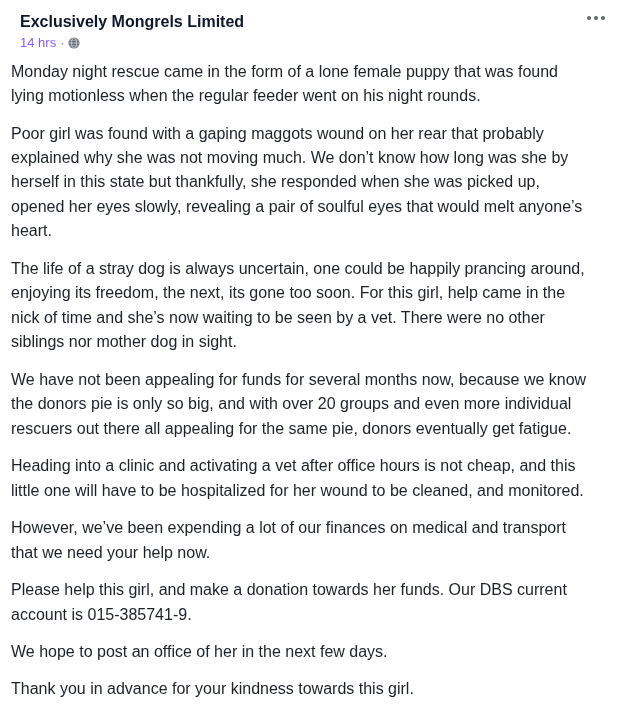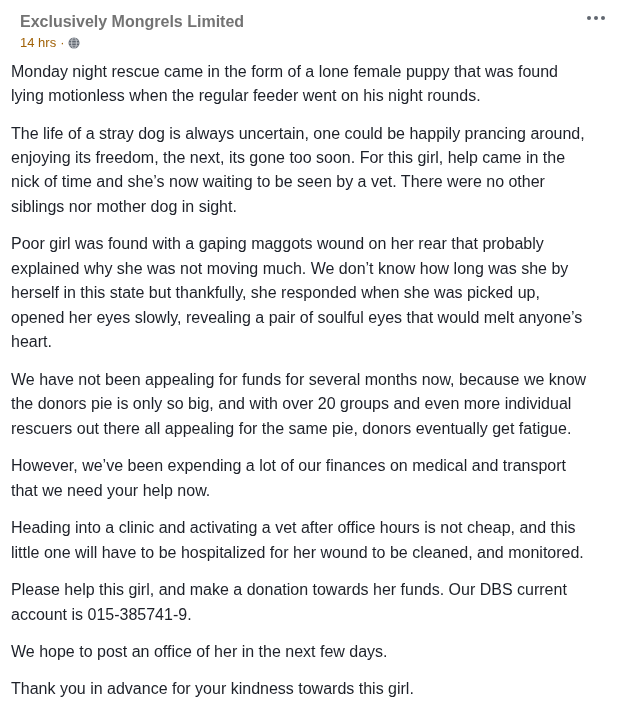--- a/index.html
+++ b/index.html
@@ -26,33 +26,33 @@
     height: 46px;
     cursor: pointer;
   }
   .avatar-wrap svg { display: block; }
   .header-info {
     margin-left: 10px;
     padding-top: 3px;
     min-width: 0;
   }
   .page-name {
-    color: #737373;
+    color: #0f172a;
     font-weight: bold;
     font-size: 16px;
     line-height: 1.25;
     text-decoration: none;
     cursor: pointer;
     display: inline-block;
   }
   .post-meta {
     margin-top: 3px;
     display: flex;
     align-items: center;
-    color: #a16207;
+    color: #8b5cf6;
     font-size: 13px;
     line-height: 1.2;
   }
   .post-meta .timestamp { cursor: pointer; }
   .post-meta .sep { margin: 0 4px; }
   .globe { display: inline-block; vertical-align: middle; }
 
   .options-btn {
     position: absolute;
     top: 10px;
@@ -111,23 +111,23 @@
     <button class="options-btn" aria-label="More options">
       <span class="dot"></span>
       <span class="dot"></span>
       <span class="dot"></span>
     </button>
 
   </div>
 
   <div class="post-content">
     <p>Monday night rescue came in the form of a lone female puppy that was found lying motionless when the regular feeder went on his night rounds.</p>
+    <p>Poor girl was found with a gaping maggots wound on her rear that probably explained why she was not moving much. We don’t know how long was she by herself in this state but thankfully, she responded when she was picked up, opened her eyes slowly, revealing a pair of soulful eyes that would melt anyone’s heart.</p>
     <p>The life of a stray dog is always uncertain, one could be happily prancing around, enjoying its freedom, the next, its gone too soon. For this girl, help came in the nick of time and she’s now waiting to be seen by a vet. There were no other siblings nor mother dog in sight.</p>
-    <p>Poor girl was found with a gaping maggots wound on her rear that probably explained why she was not moving much. We don’t know how long was she by herself in this state but thankfully, she responded when she was picked up, opened her eyes slowly, revealing a pair of soulful eyes that would melt anyone’s heart.</p>
     <p>We have not been appealing for funds for several months now, because we know the donors pie is only so big, and with over 20 groups and even more individual rescuers out there all appealing for the same pie, donors eventually get fatigue.</p>
+    <p>Heading into a clinic and activating a vet after office hours is not cheap, and this little one will have to be hospitalized for her wound to be cleaned, and monitored.</p>
     <p>However, we’ve been expending a lot of our finances on medical and transport that we need your help now.</p>
-    <p>Heading into a clinic and activating a vet after office hours is not cheap, and this little one will have to be hospitalized for her wound to be cleaned, and monitored.</p>
     <p>Please help this girl, and make a donation towards her funds. Our DBS current account is 015-385741-9.</p>
     <p>We hope to post an office of her in the next few days.</p>
     <p>Thank you in advance for your kindness towards this girl.</p>
   </div>
 
 </div>
 
 </body></html>

